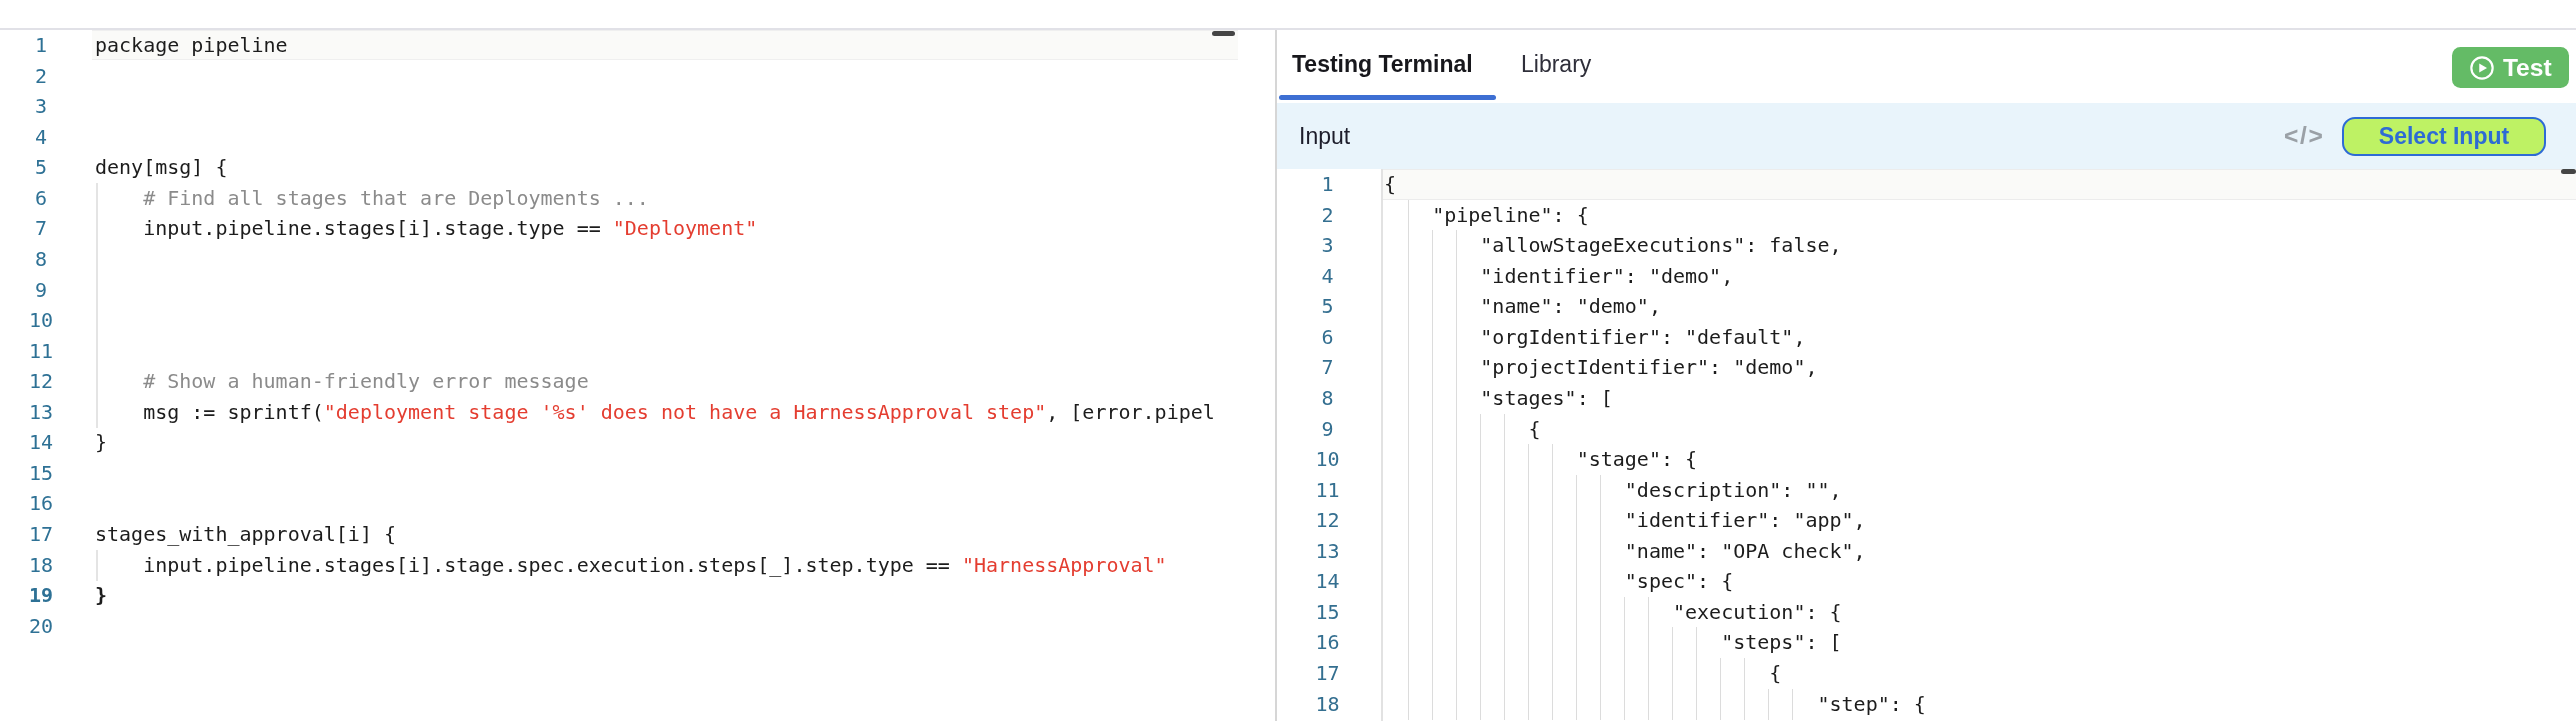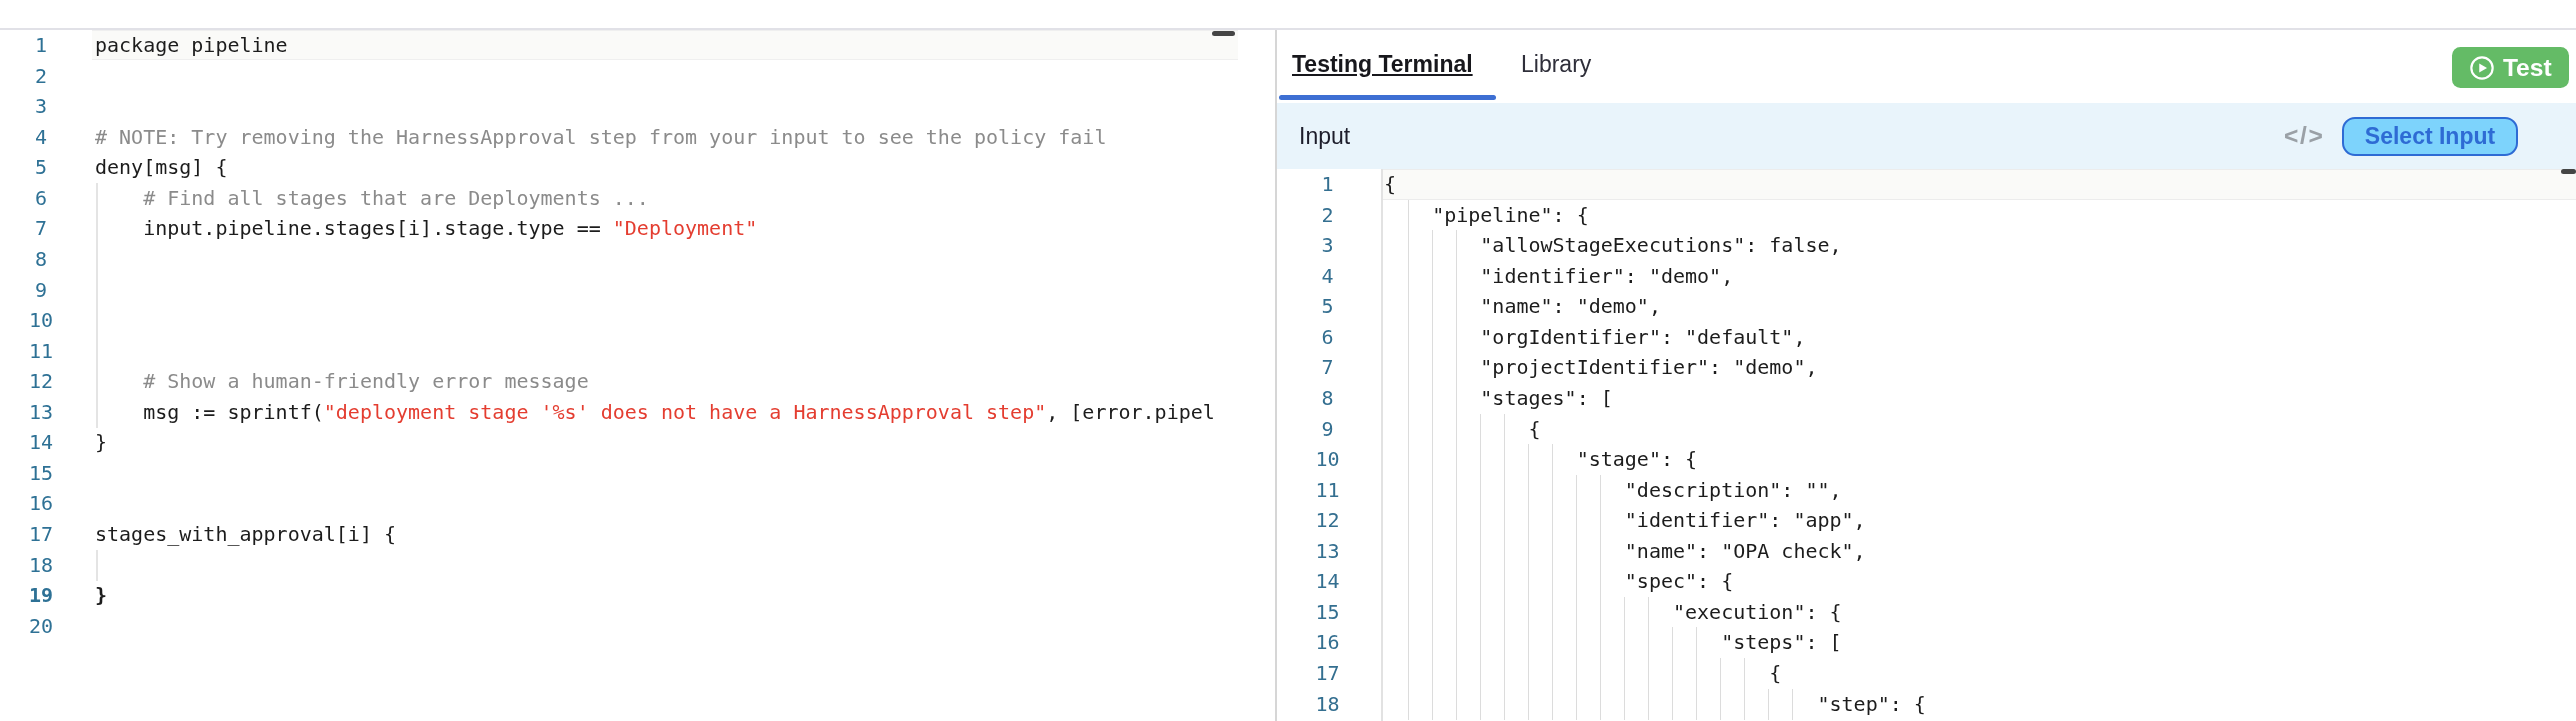--- a/index.html
+++ b/index.html
@@ -23,32 +23,32 @@
   .seg-m{color:#8b8b8b;}
   .seg-s{color:#e43d30;}
   .seg-c{color:#1c1c1c;}
   .g{position:absolute;top:0;height:31px;width:1.7px;background:#e4e4e4;}
   .g-left{left:96px;}
   
   .divider{position:absolute;left:1275px;top:30px;width:1.7px;height:692px;background:#d6d6d6;}
   
   .tab{position:absolute;top:51px;font-size:23px;color:#2f2f3a;cursor:pointer;}
   .tab.active{font-weight:700;color:#17171c;}
-  #tab-testing{left:1292px;text-decoration:underline;}
+  #tab-testing{left:1292px;}
   #tab-library{left:1521px;}
   .tab-underline{position:absolute;left:1279px;top:95px;width:217px;height:5.1px;background:#3d6fd3;border-radius:2.5px;}
   .test-btn{position:absolute;left:2452px;top:47px;width:117px;height:41px;background:#64bb66;border:none;
             border-radius:8.5px;display:flex;align-items:center;justify-content:center;gap:7.6px;cursor:pointer;}
   .test-btn span{color:#ffffff;font-size:24.6px;font-weight:700;font-family:"Liberation Sans",sans-serif;}
   
   .input-band{position:absolute;left:1277px;top:103px;width:1299px;height:66px;background:#e9f4fb;}
   .input-title{position:absolute;left:22px;top:0;height:66px;line-height:66px;font-size:23px;font-weight:500;color:#1d1d2b;}
   .code-toggle{position:absolute;left:1007px;top:0;height:66px;line-height:66px;font-size:24.6px;font-weight:700;
                color:#9aa0a6;letter-spacing:1.7px;cursor:pointer;font-family:"Liberation Sans",sans-serif;}
-  .select-input-btn{position:absolute;left:1065px;top:13.6px;width:176px;height:39px;background:#7dd3fc;
+  .select-input-btn{position:absolute;left:1065px;top:13.6px;width:204px;height:39px;background:#bef264;
                     border:2.1px solid #2e6bd4;border-radius:13px;color:#2e6bd4;font-size:23px;font-weight:600;
                     font-family:"Liberation Sans",sans-serif;cursor:pointer;box-sizing:border-box;}
   
   #right-editor{left:1277px;top:169px;width:1299px;height:553px;}
   .gutter-border{position:absolute;left:104px;top:0;width:1.7px;height:553px;background:#e2e2e2;}
   .ln-r{position:absolute;left:24px;width:53px;text-align:center;color:#346f90;}
   .jcode{position:absolute;left:107px;top:0;color:#1c1c1c;}
   .g-r{background:#dcdcdc;width:1.3px;}
 </style>
 </head>
@@ -57,35 +57,35 @@
 <div class="screen">
 
   <div class="top-border"></div>
 
   <div class="editor" id="left-editor">
     <div class="active-line" id="left-active"></div>
     <div id="left-rows">
         <div class="ed-row" style="top: 0px;"><span class="ln">1</span><span class="code"><span class="seg-c">package pipeline</span></span></div>
         <div class="ed-row" style="top: 31px;"><span class="ln">2</span><span class="code"></span></div>
         <div class="ed-row" style="top: 61px;"><span class="ln">3</span></div>
-        <div class="ed-row" style="top: 92px;"><span class="ln">4</span><span class="code"><span class="seg-m"># NOTE: Try removing the HarnessApproval step from your input to see the policy fail</span></span></div>
+        <div class="ed-row" style="top: 92px;"><span class="ln">4</span></div>
         <div class="ed-row" style="top: 122px;"><span class="ln">5</span><span class="code"><span class="seg-c">deny[msg] {</span></span></div>
         <div class="ed-row" style="top: 153px;"><div class="g g-left"></div><span class="ln">6</span><span class="code"><span class="seg-m">    # Find all stages that are Deployments ...</span></span></div>
         <div class="ed-row" style="top: 183px;"><div class="g g-left"></div><span class="ln">7</span><span class="code"><span class="seg-c">    input.pipeline.stages[i].stage.type == </span><span class="seg-s">"Deployment"</span></span></div>
         <div class="ed-row" style="top: 214px;"><div class="g g-left"></div><span class="ln">8</span><span class="code"></span></div>
         <div class="ed-row" style="top: 245px;"><div class="g g-left"></div><span class="ln">9</span></div>
         <div class="ed-row" style="top: 275px;"><div class="g g-left"></div><span class="ln">10</span></div>
         <div class="ed-row" style="top: 306px;"><div class="g g-left"></div><span class="ln">11</span><span class="code"></span></div>
         <div class="ed-row" style="top: 336px;"><div class="g g-left"></div><span class="ln">12</span><span class="code"><span class="seg-m">    # Show a human-friendly error message</span></span></div>
         <div class="ed-row" style="top: 367px;"><div class="g g-left"></div><span class="ln">13</span><span class="code"><span class="seg-c">    msg := sprintf(</span><span class="seg-s">"deployment stage '%s' does not have a HarnessApproval step"</span><span class="seg-c">, [error.pipel</span></span></div>
         <div class="ed-row" style="top: 397px;"><span class="ln">14</span><span class="code"><span class="seg-c">}</span></span></div>
         <div class="ed-row" style="top: 428px;"><span class="ln">15</span><span class="code"></span></div>
         <div class="ed-row" style="top: 458px;"><span class="ln">16</span></div>
         <div class="ed-row" style="top: 489px;"><span class="ln">17</span><span class="code"><span class="seg-c">stages_with_approval[i] {</span></span></div>
-        <div class="ed-row" style="top: 520px;"><div class="g g-left"></div><span class="ln">18</span></div>
+        <div class="ed-row" style="top: 520px;"><div class="g g-left"></div><span class="ln">18</span><span class="code"><span class="seg-c">    input.pipeline.stages[i].stage.spec.execution.steps[_].step.type == </span><span class="seg-s">"HarnessApproval"</span></span></div>
         <div class="ed-row" style="top: 550px; font-weight: bold;"><span class="ln">19</span><span class="code"><span class="seg-c">}</span></span></div>
         <div class="ed-row" style="top: 581px;"><span class="ln">20</span><span class="code"></span></div>
       </div>
     <div class="scroll-dash" id="left-dash"></div>
   </div>
 
   <div class="divider"></div>
 
   <div class="tab active" id="tab-testing">Testing Terminal</div>
   <div class="tab" id="tab-library">Library</div>

